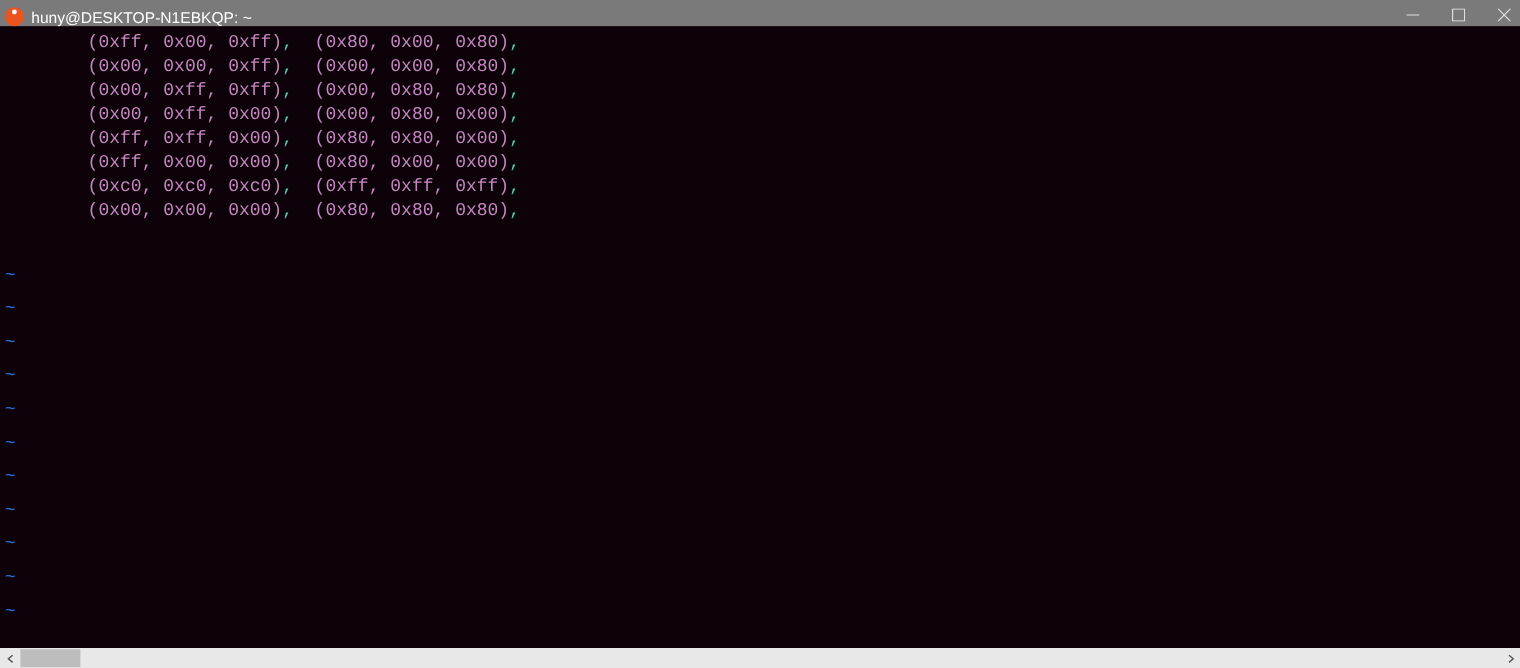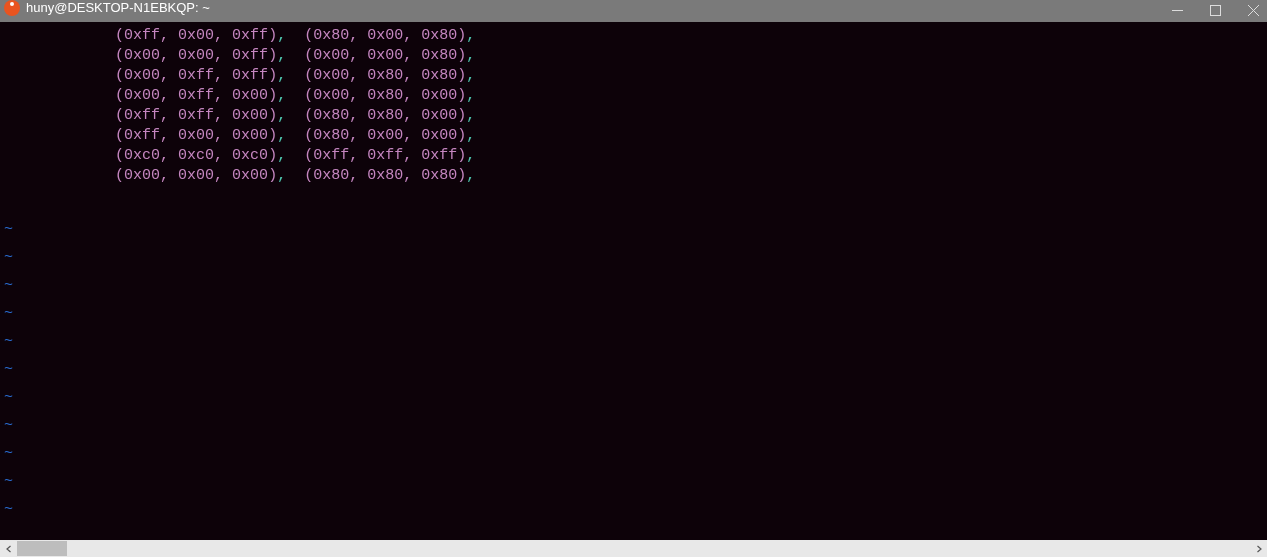--- a/index.html
+++ b/index.html
@@ -13,21 +13,21 @@
       background: #0c0c0c;
       font-family: 'Consolas', 'Courier New', monospace;
       overflow: hidden;
       display: flex;
       flex-direction: column;
     }
     .titlebar {
       height: 22px;
       background: #7a7a7a;
       display: flex;
-      align-items: flex-start;
+      align-items: flex-end;
       padding: 0 4px;
       color: #ffffff;
       font-family: 'Segoe UI', sans-serif;
       font-size: 13px;
     }
     .ubuntu-icon {
       width: 16px;
       height: 16px;
       background: #e95420;
       border-radius: 50%;
@@ -71,21 +71,21 @@
       font-size: 15px;
       line-height: 20px;
       overflow: hidden;
       position: relative;
     }
     .code-area {
       white-space: pre;
       font-family: 'Consolas', 'Courier New', monospace;
     }
     .line {
-      padding-left: 115px;
+      padding-left: 73px;
     }
     .paren { color: #c586c0; }
     .hex { color: #c586c0; }
     .comma-in { color: #c586c0; }
     .comma-out { color: #4ec9b0; }
     .tildes {
       margin-top: 30px;
     }
     .tilde {
       color: #2a6fd6;

